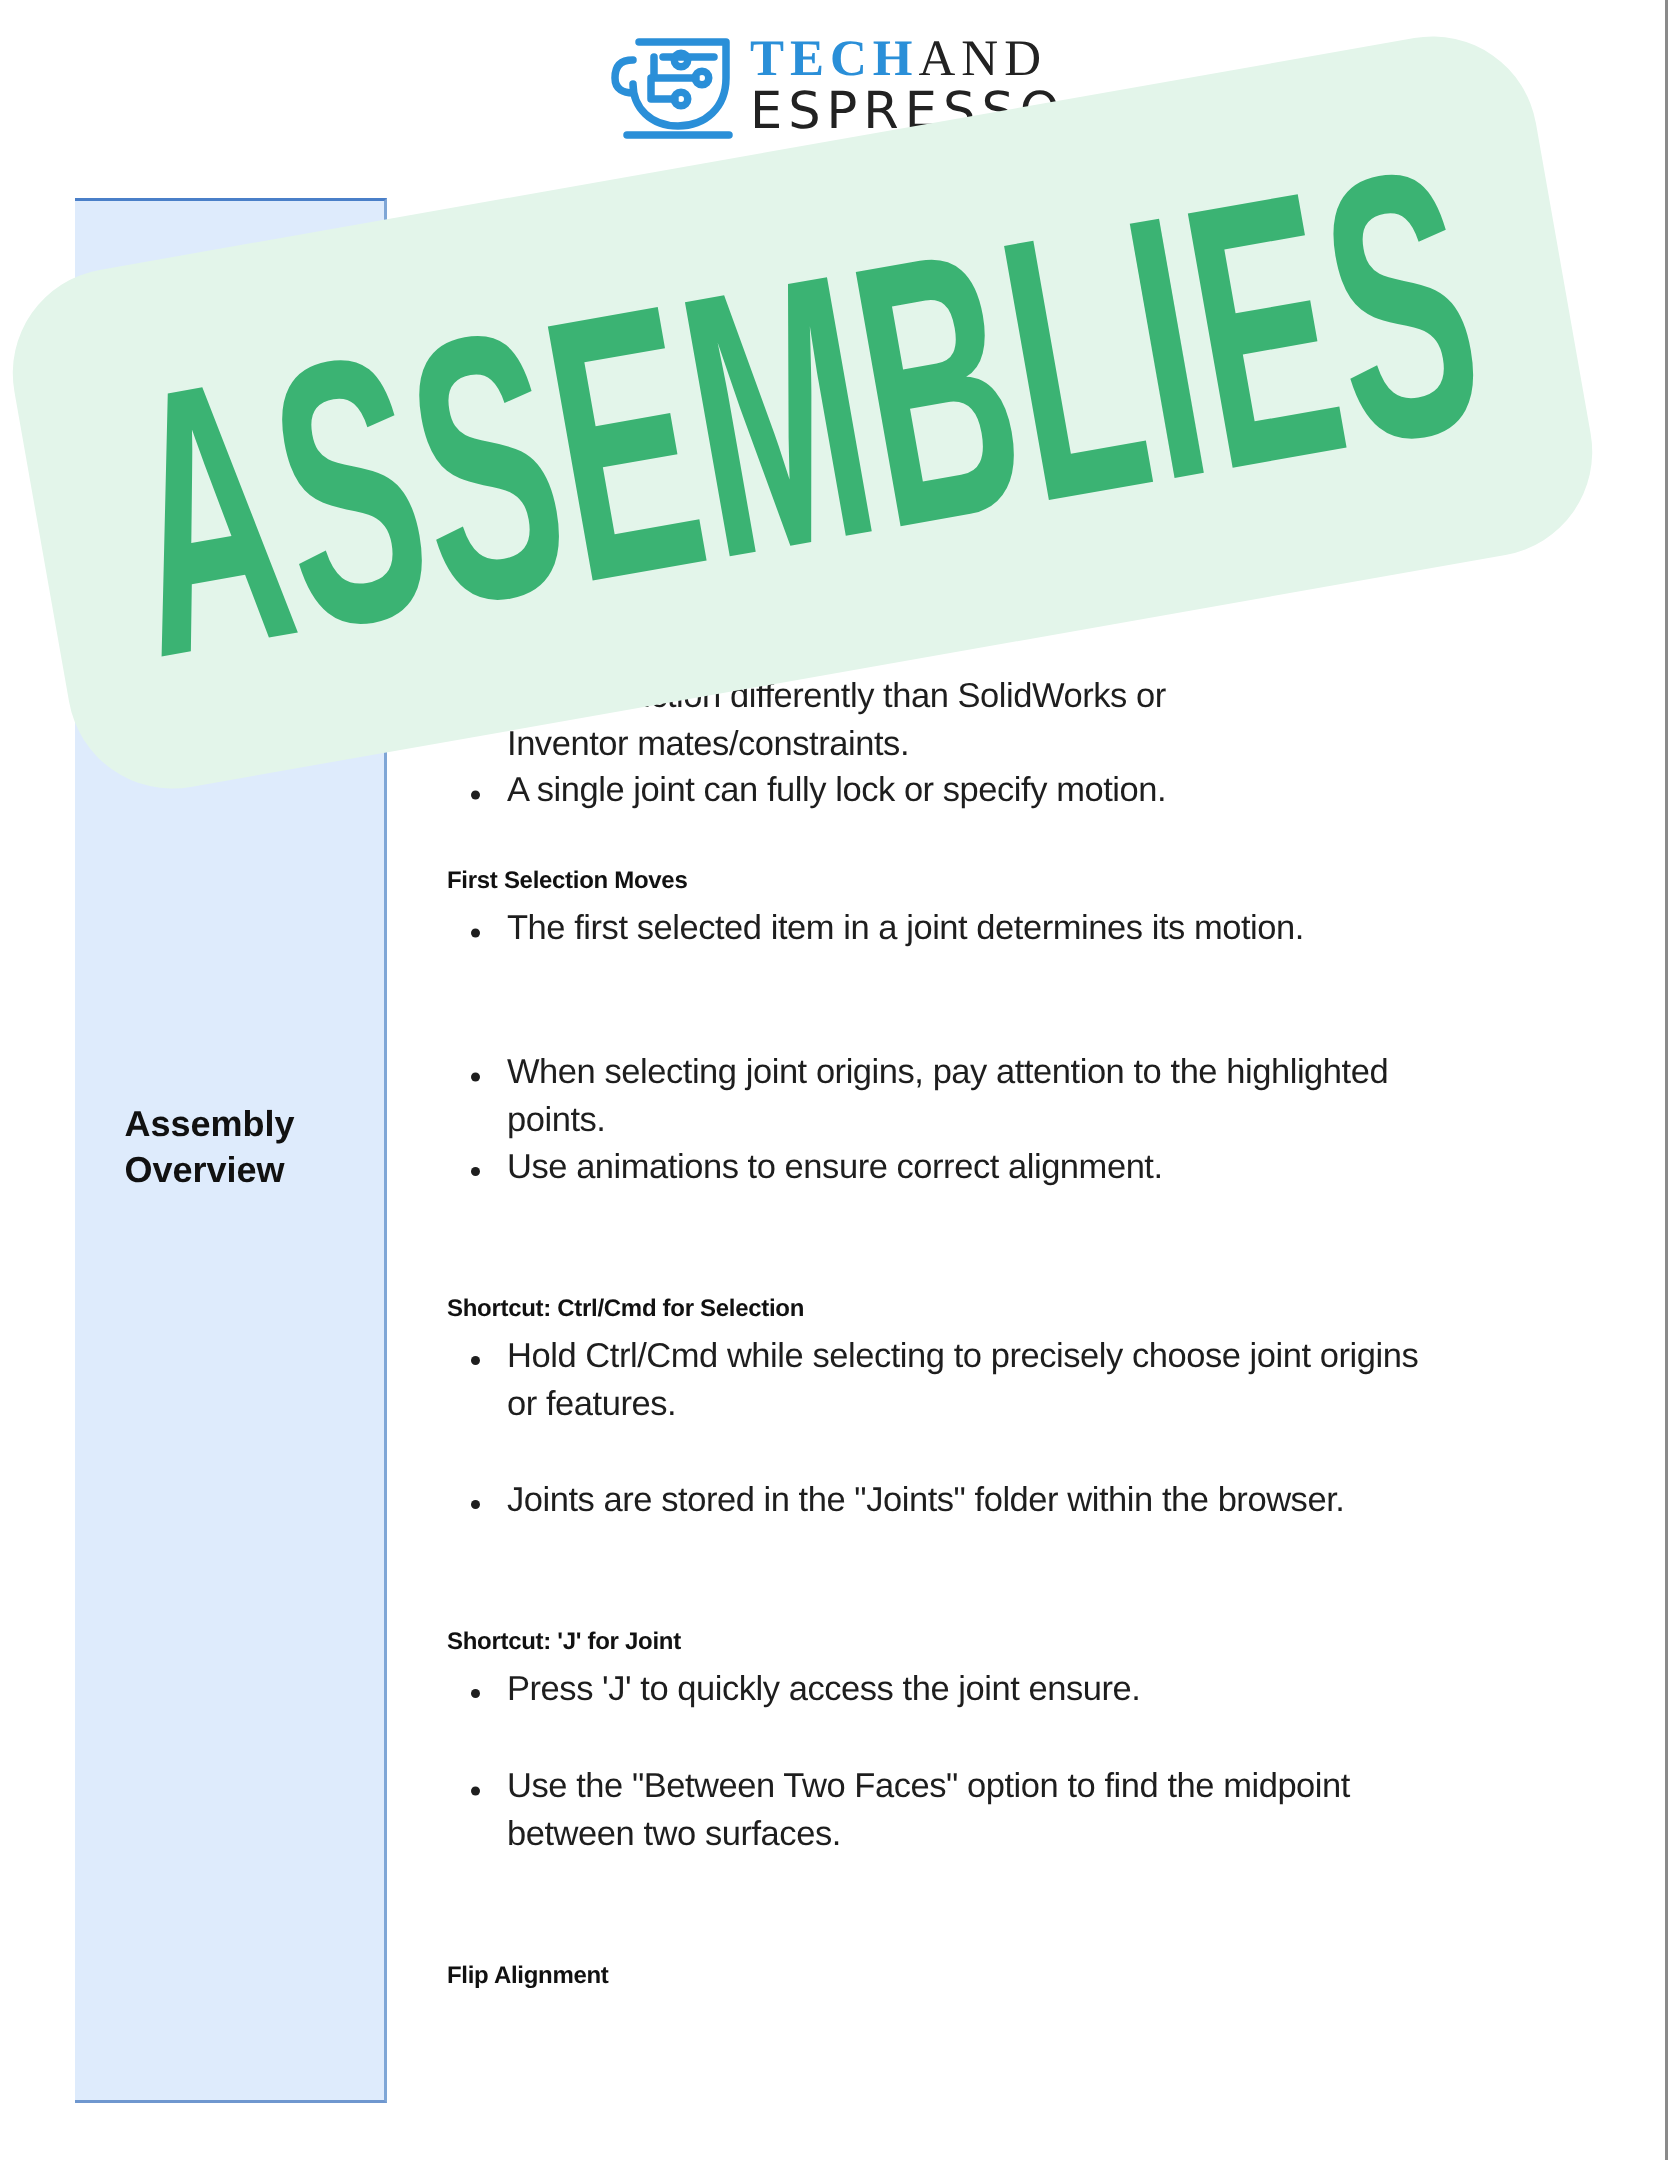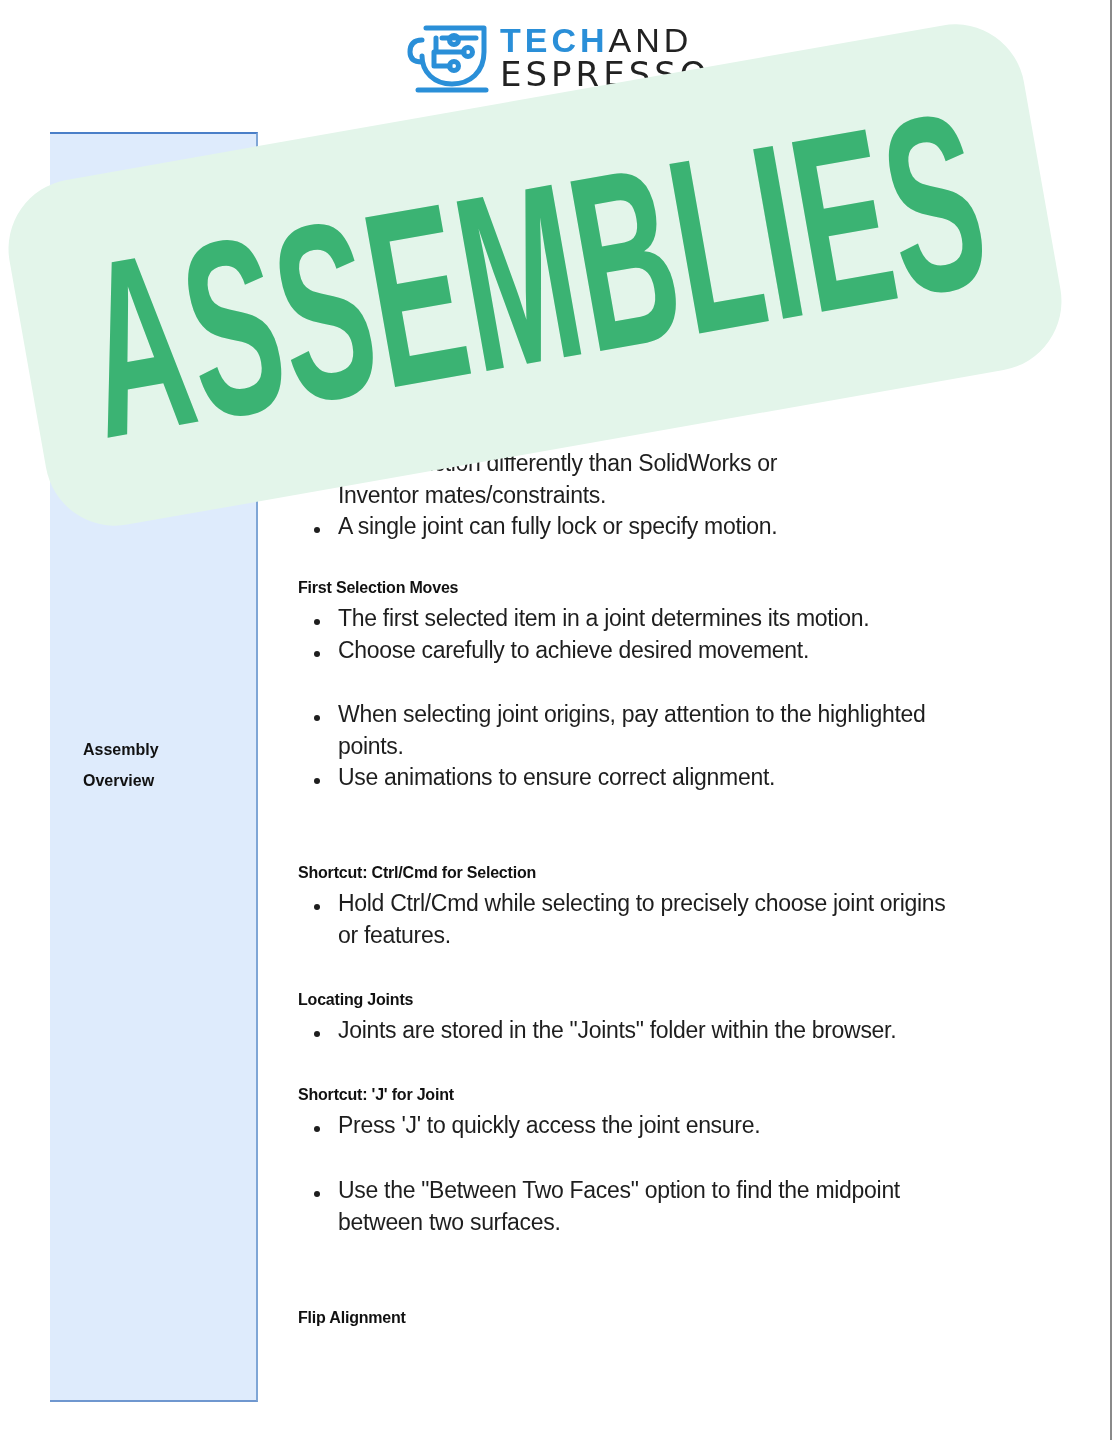--- a/index.html
+++ b/index.html
@@ -3,30 +3,30 @@
 <meta charset="utf-8">
 <style>
   html, body { margin:0; padding:0; }
   body { width:1112px; height:1440px; position:relative; background:#ffffff; overflow:hidden;
          font-family:"Liberation Sans", sans-serif; color:#1a1a1a; }
   .page-border { position:absolute; left:1110px; top:0; width:2px; height:1440px; background:#8a8a8a; }
 
   
   .logo { position:absolute; left:406px; top:20px; width:300px; height:75px; }
   .logo svg.cup { position:absolute; left:0; top:2px; width:86px; height:72px; }
-  .logo .brand-line1 { position:absolute; left:94px; top:2px; font-size:34px; letter-spacing:4px; font-family:Liberation Sans, sans-serif; font-weight:normal; line-height:36px; }
+  .logo .brand-line1 { position:absolute; left:94px; top:2px; font-size:34px; letter-spacing:4px; font-family:Liberation Serif, serif; font-weight:normal; line-height:36px; }
   .logo .brand-line1 .tech { color:#2a8fd8; font-weight:bold; }
   .logo .brand-line1 .and { color:#222; font-weight:normal; }
   .logo .brand-line2 { position:absolute; left:94px; top:36px; font-size:34px; letter-spacing:4px; color:#222; font-family:"DejaVu Sans", sans-serif; line-height:36px; }
 
   
   .sidebar { position:absolute; left:50px; top:132px; width:206px; height:1266px; background:#deebfc;
              border-top:2px solid #4a7fc8; border-right:2px solid #7fa6d6; border-bottom:2px solid #6f97cf; }
   .sidebar-label { position:absolute; left:0; width:206px; top:600px; text-align:center;
-                   font-weight:bold; font-size:16px; line-height:31px; color:#111; }
+                   font-weight:bold; font-size:24px; line-height:31px; color:#111; }
 
   
   .content { position:absolute; left:298px; top:0; width:760px; }
   .section { position:absolute; left:0; width:760px; }
   .heading { font-weight:bold; font-size:16px; line-height:31px; color:#111; margin:0; letter-spacing:-0.2px; }
   ul.bullets { list-style:none; margin:0; padding:0; }
   ul.bullets li { position:relative; padding-left:40px; font-size:23px; line-height:31.5px; color:#1e1e1e; letter-spacing:-0.3px; }
   ul.bullets li .dot { position:absolute; left:16px; top:16px; width:6px; height:6px; border-radius:50%; background:#1e1e1e; }
 
   
@@ -70,40 +70,38 @@
     <ul class="bullets">
       <li><span class="dot"></span><span>Joints function differently than SolidWorks or</span><br><span>Inventor mates/constraints.</span></li>
       <li><span class="dot"></span><span>A single joint can fully lock or specify motion.</span></li>
     </ul>
   </div>
 
   <div class="section" style="top:572px;">
     <h3 class="heading">First Selection Moves</h3>
     <ul class="bullets">
       <li><span class="dot"></span><span>The first selected item in a joint determines its motion.</span></li>
-      <li><span class="dot"></span><span>Choose carefully to achieve desired movement.</span></li>
     </ul>
   </div>
 
   <div class="section" style="top:699px;">
     <ul class="bullets">
       <li><span class="dot"></span><span>When selecting joint origins, pay attention to the highlighted</span><br><span>points.</span></li>
       <li><span class="dot"></span><span>Use animations to ensure correct alignment.</span></li>
     </ul>
   </div>
 
   <div class="section" style="top:857px;">
     <h3 class="heading">Shortcut: Ctrl/Cmd for Selection</h3>
     <ul class="bullets">
       <li><span class="dot"></span><span>Hold Ctrl/Cmd while selecting to precisely choose joint origins</span><br><span>or features.</span></li>
     </ul>
   </div>
 
   <div class="section" style="top:984px;">
-    <h3 class="heading">Locating Joints</h3>
     <ul class="bullets">
       <li><span class="dot"></span><span>Joints are stored in the "Joints" folder within the browser.</span></li>
     </ul>
   </div>
 
   <div class="section" style="top:1079px;">
     <h3 class="heading">Shortcut: 'J' for Joint</h3>
     <ul class="bullets">
       <li><span class="dot"></span><span>Press 'J' to quickly access the joint ensure.</span></li>
     </ul>

